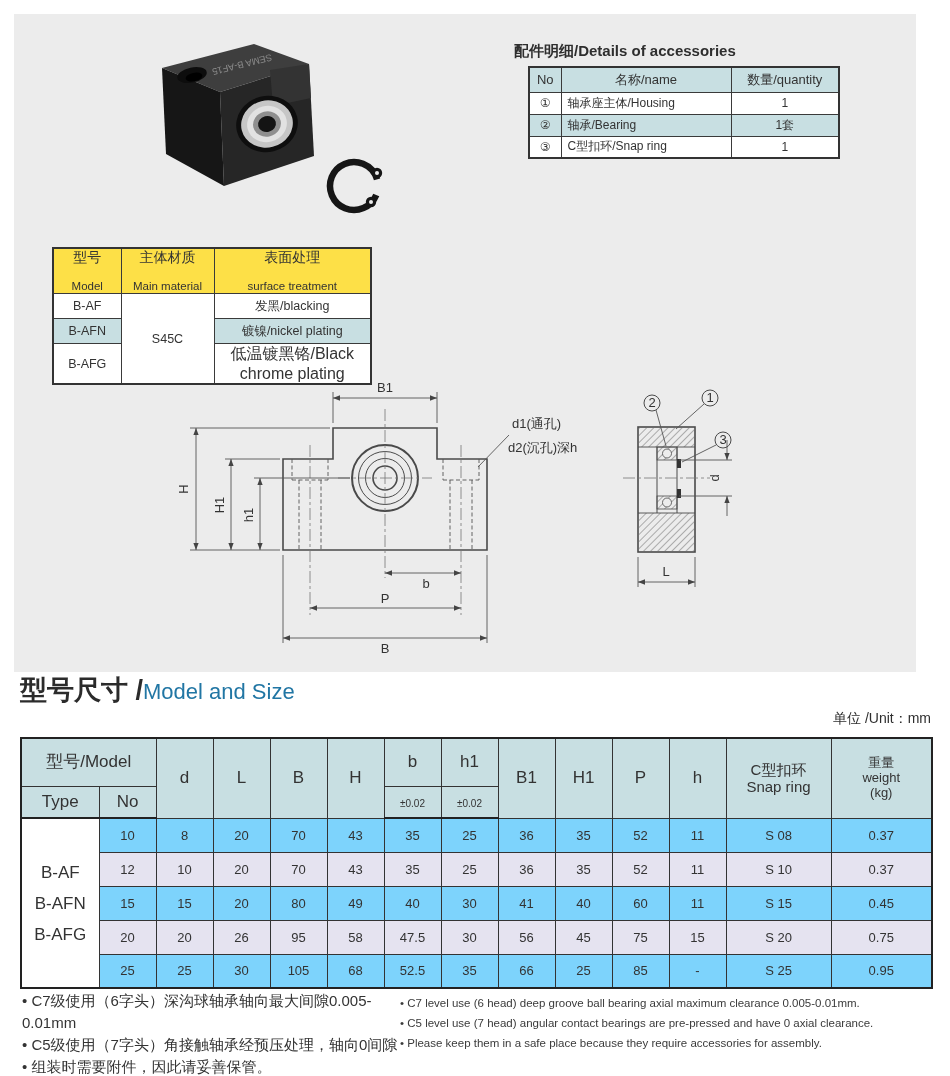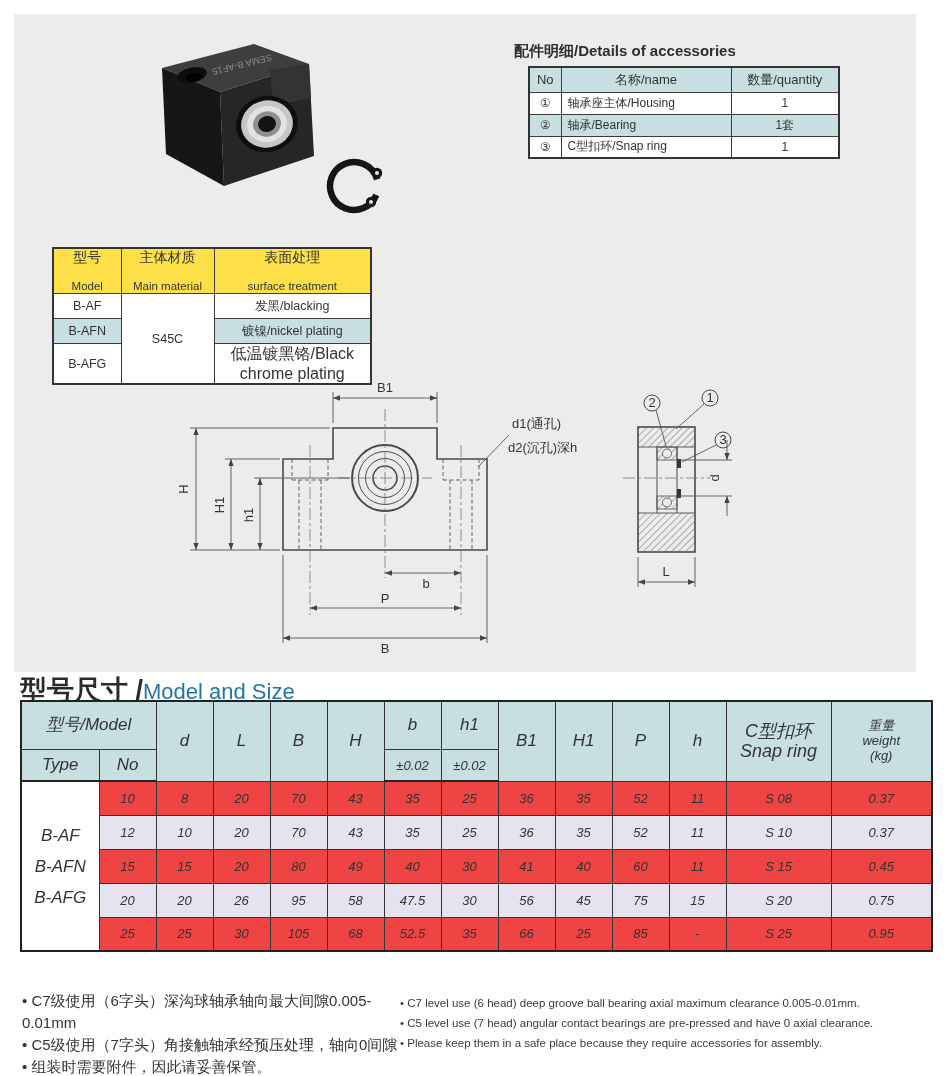--- a/index.html
+++ b/index.html
@@ -33,28 +33,28 @@
   .mat td { height:25px; font-size:12.5px; }
   .mat td.cy { background:#c8dfe2; }
   .mat td.small { font-size:16px; }
   
   .drawing { position:absolute; left:6px; top:361px; width:890px; height:294px; }
   .drawing text { font-family:"Liberation Sans","DejaVu Sans",sans-serif; font-size:13px; fill:#333; }
   
   .size-title { position:absolute; left:20px; top:672px; font-size:27px; font-weight:bold; color:#2b2b2b; white-space:nowrap; }
   .size-title .en { color:#2176a4; font-size:22px; font-weight:normal; }
   .unit-label { position:absolute; top:710px; right:19px; font-size:14px; color:#2e2e2e; }
-  .size { position:absolute; left:20px; top:700px; width:911px; table-layout:fixed; border:2px solid #222; background:#ef4444;font-style:italic; }
+  .size { position:absolute; left:20px; top:737px; width:911px; table-layout:fixed; border:2px solid #222; background:#7dd3fc; }
   .size th, .size td { border:1px solid #333; text-align:center; vertical-align:middle; font-weight:normal; }
   .size thead th { background:#c8dfe2; font-size:17px; line-height:1.15; }
   .size tr.hr1 { height:48px; }
   .size tr.hr2 { height:32px; }
   .size tr.hr2 th { border-bottom:2px solid #222; }
-  .size th .tol { font-size:13px; }
-  .size th .two { font-size:18px; display:block; }
+  .size th .tol { font-size:10px; }
+  .size th .two { font-size:15px; display:block; }
   .size th .three { font-size:13px; display:block; }
   .size tbody tr { height:34px; }
   .size tbody td { font-size:13px; }
   .size tr.stripe td { background:#e5e3f0; }
   .size td.typecell { background:#fff; font-size:17px; }
   .size td.typecell div { line-height:31px; }
   
   .notes-zh { position:absolute; left:22px; top:990px; width:378px; font-size:15px; line-height:22px; color:#333; }
   .notes-en { position:absolute; left:400px; top:993px; width:548px; font-size:11.5px; line-height:20px; color:#3a3a3a; }
   .note::before { content:"\2022\00a0"; }

